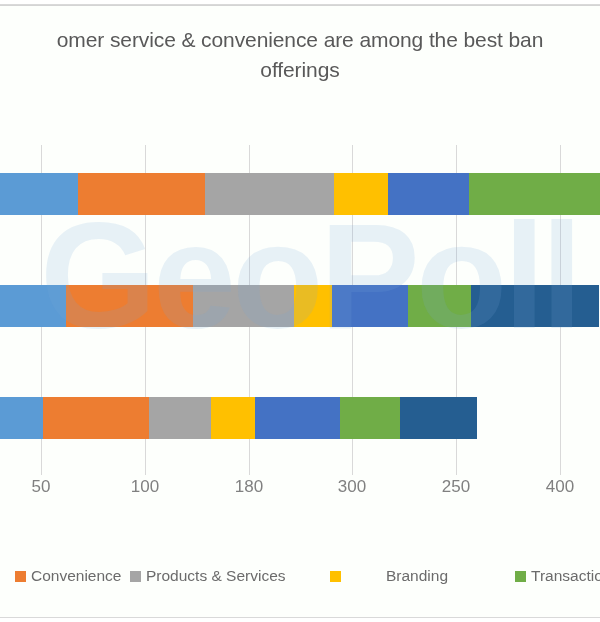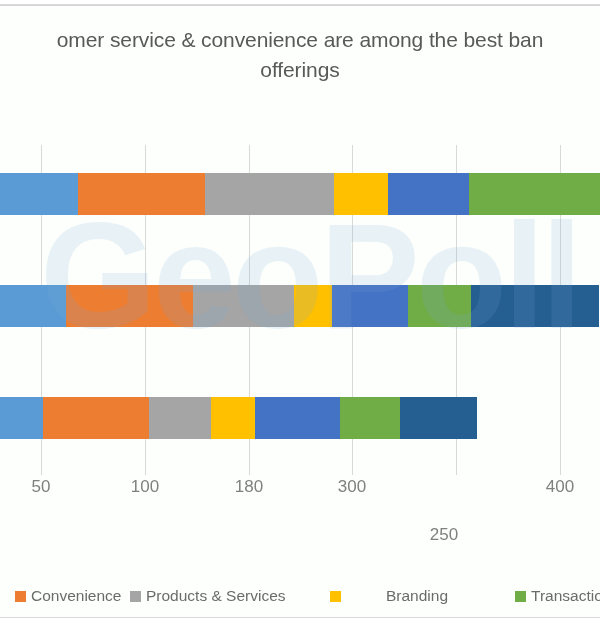--- a/index.html
+++ b/index.html
@@ -110,21 +110,21 @@
     font-size: 17px;
     color: #808080;
     transform: translateX(-50%);
     font-family: "Liberation Sans", sans-serif;
   }
 
   
   #legend {
     position: absolute;
     left: 0;
-    top: 578px;
+    top: 558px;
     width: 600px;
     height: 26px;
     white-space: nowrap;
     overflow: hidden;
   }
   .legend-item {
     position: absolute;
     top: 0;
     display: flex;
     align-items: center;
@@ -201,21 +201,21 @@
 
   <div id="watermark">
     <div id="watermark-text">GeoPoll</div>
   </div>
 
   <div id="axis-labels">
       <div class="axis-tick-label" style="left: 41px;">50</div>
       <div class="axis-tick-label" style="left: 145px;">100</div>
       <div class="axis-tick-label" style="left: 249px;">180</div>
       <div class="axis-tick-label" style="left: 352px;">300</div>
-      <div class="axis-tick-label" style="left: 444px; margin-top: 48px;">250</div>
+      <div class="axis-tick-label" style="left: 456px;">250</div>
       <div class="axis-tick-label" style="left: 560px;">400</div>
     </div>
 
   <div id="legend">
       <div class="legend-item" style="left: 15px;">
         <span class="legend-swatch" style="background: rgb(237, 125, 49);"></span>
         <span class="legend-label">Convenience</span>
       </div>
       <div class="legend-item" style="left: 130px;">
         <span class="legend-swatch" style="background: rgb(165, 165, 165);"></span>

